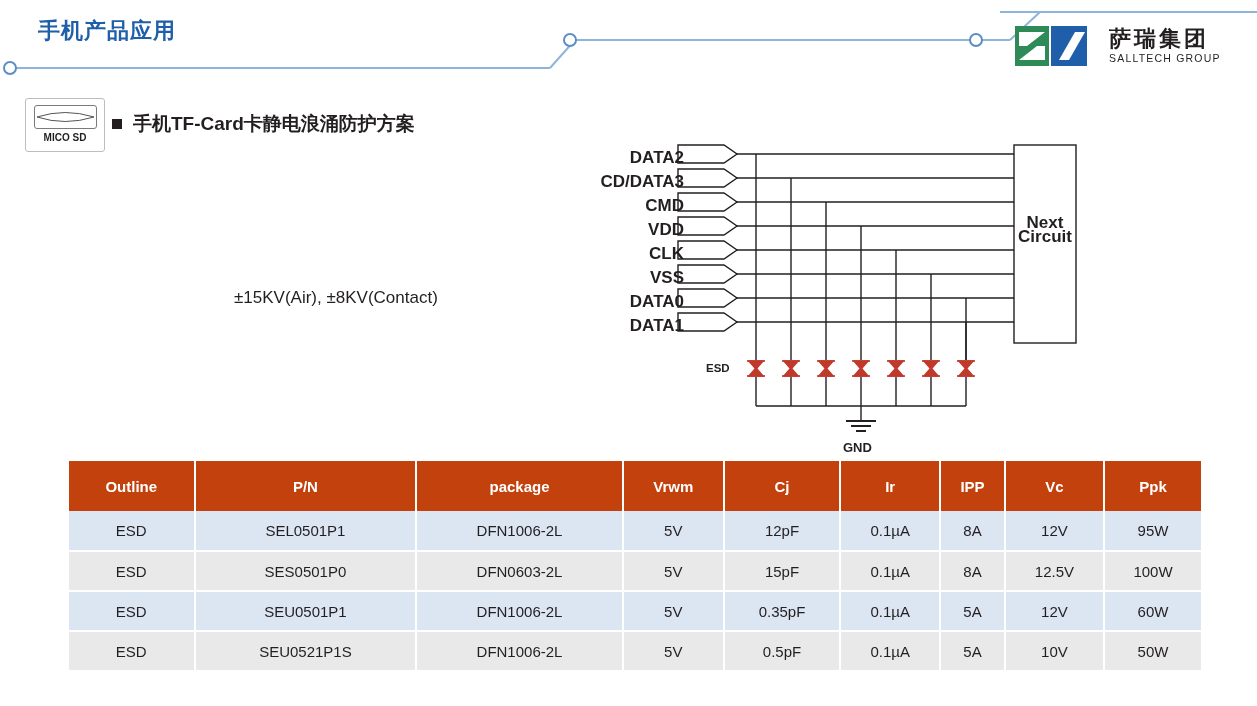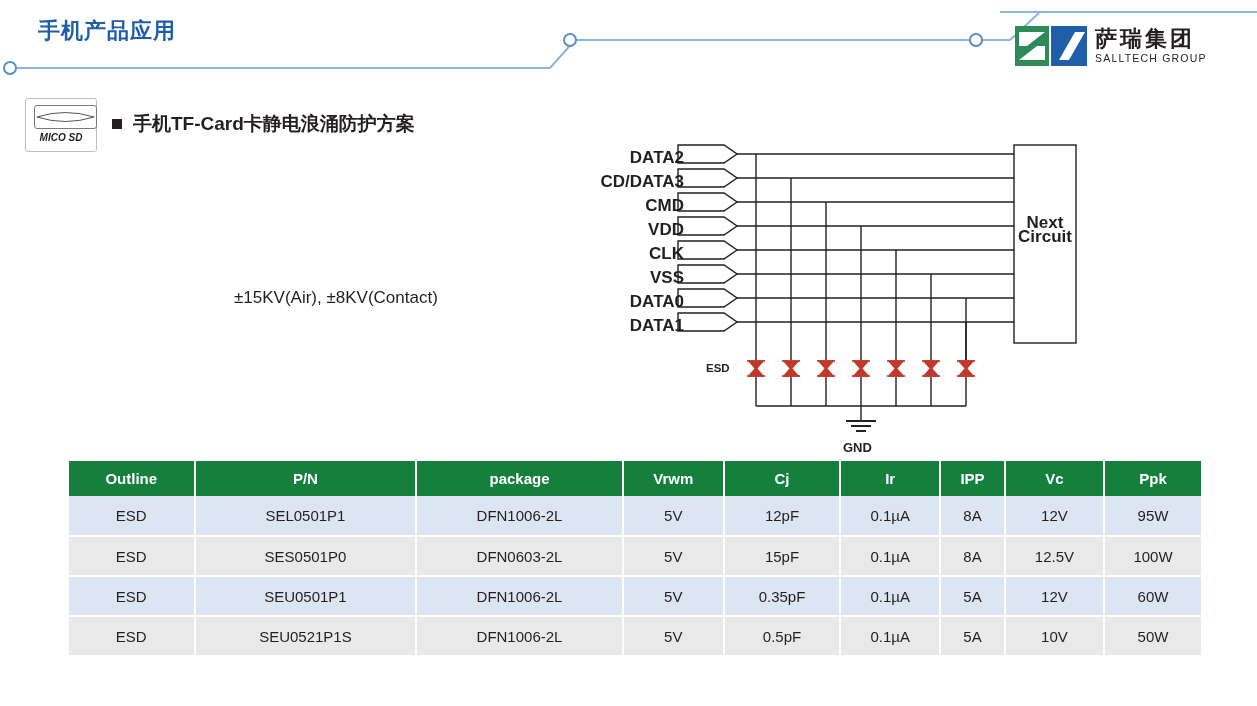--- a/index.html
+++ b/index.html
@@ -29,39 +29,38 @@
   }
   .header-deco { position: absolute; left:0; top:0; }
 
   .logo-box {
     position: absolute;
     left: 1015px; top: 22px;
     width: 222px; height: 48px;
     display: flex; align-items: center;
   }
   .logo-mark { width: 74px; height: 44px; position: relative; }
-  .logo-text-wrap { margin-left: 6px; }
+  .logo-text-wrap { margin-left: 20px; }
   .logo-cn {
     font-size: 22px; font-weight: bold; color: #231f20;
     letter-spacing: 3px; line-height: 24px;
   }
   .logo-en {
     font-size: 10.5px; color: #231f20; letter-spacing: 1.2px;
     line-height: 14px; text-align: right;
   }
 
   
   .card-icon {
     position: absolute;
     left: 25px; top: 98px;
-    width: 72px; height: 54px;
+    width: 80px; height: 54px;
     border: 1px solid #bdbdbd;
     border-radius: 3px;
     background: #fff;
-    font-style: italic;
   }
   .card-icon .lens {
     position: absolute; left: 8px; top: 6px; width: 63px; height: 24px;
     border: 1px solid #7a7a7a; border-radius: 3px; background: #fff;
   }
   .card-icon .label {
     position: absolute; left: 0; right: 0; top: 33px;
     text-align: center; font-size: 10px; font-weight: bold; color: #231f20;
   }
 
@@ -101,25 +100,25 @@
   .next-circuit {
     position: absolute; left: 414px; top: 81px;
     width: 62px; text-align: center;
     font-size: 17px; font-weight: bold; color: #231f20; line-height: 14px;
   }
 
   
   .tbl-wrap { position: absolute; left: 69px; top: 461px; width: 1132px; }
   table { border-collapse: collapse; width: 1132px; }
   thead th {
-    background: #15803d;
+    background: #c2410c;
     color: #ffffff;
     font-size: 15px;
     font-weight: bold;
-    height: 35px;
+    height: 50px;
     border-right: 2px solid #ffffff;
     text-align: center;
   }
   thead th:last-child { border-right: none; }
   tbody td {
     height: 40px;
     font-size: 15px;
     color: #231f20;
     text-align: center;
     border-right: 2px solid #ffffff;

